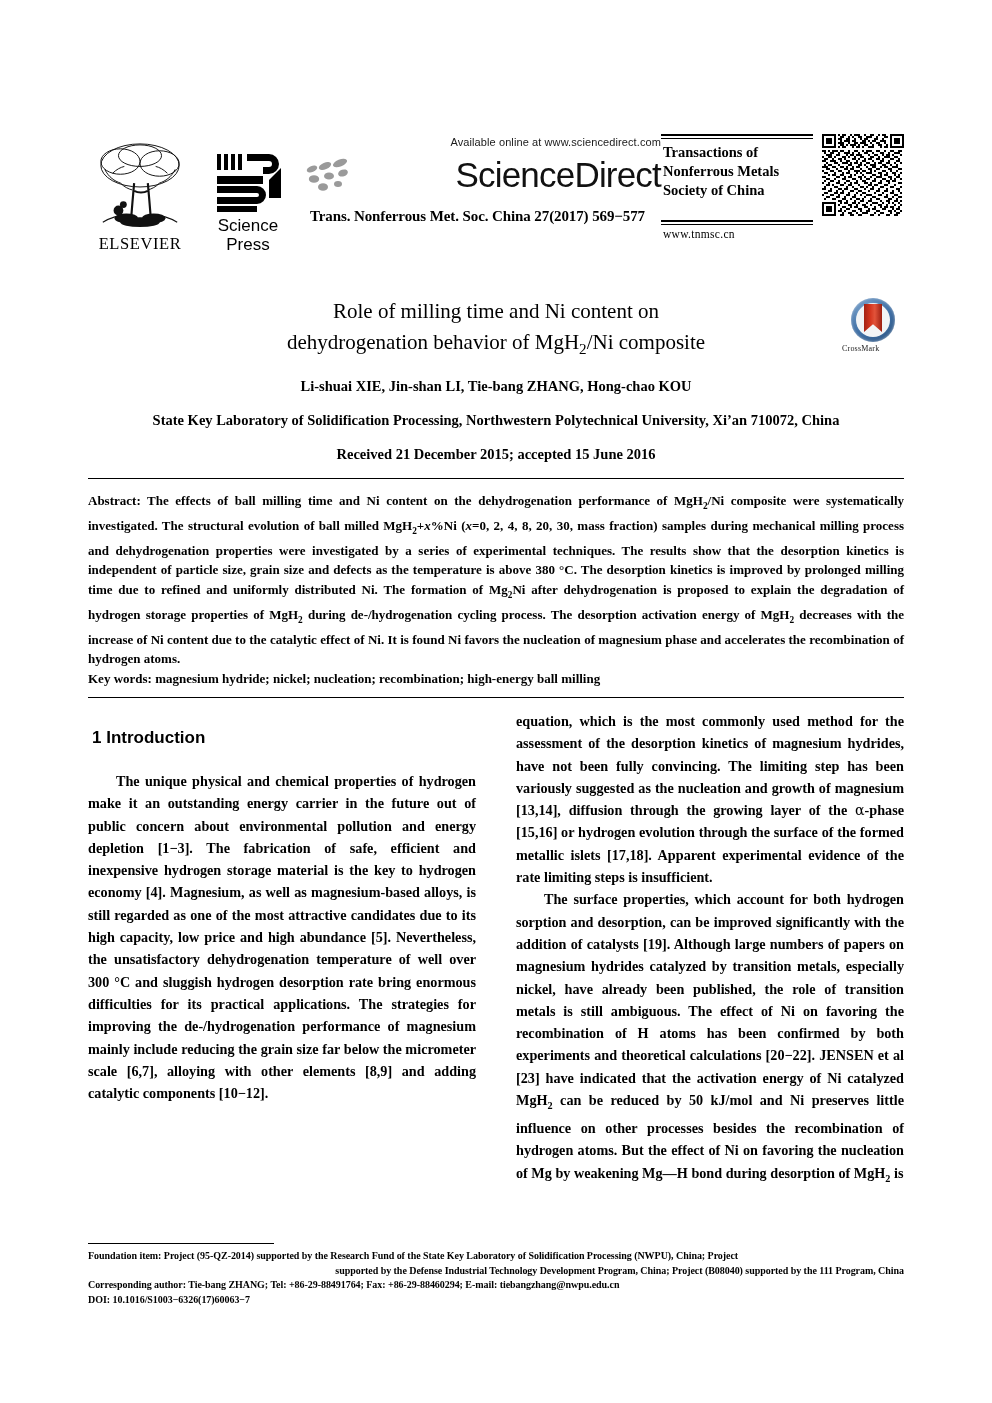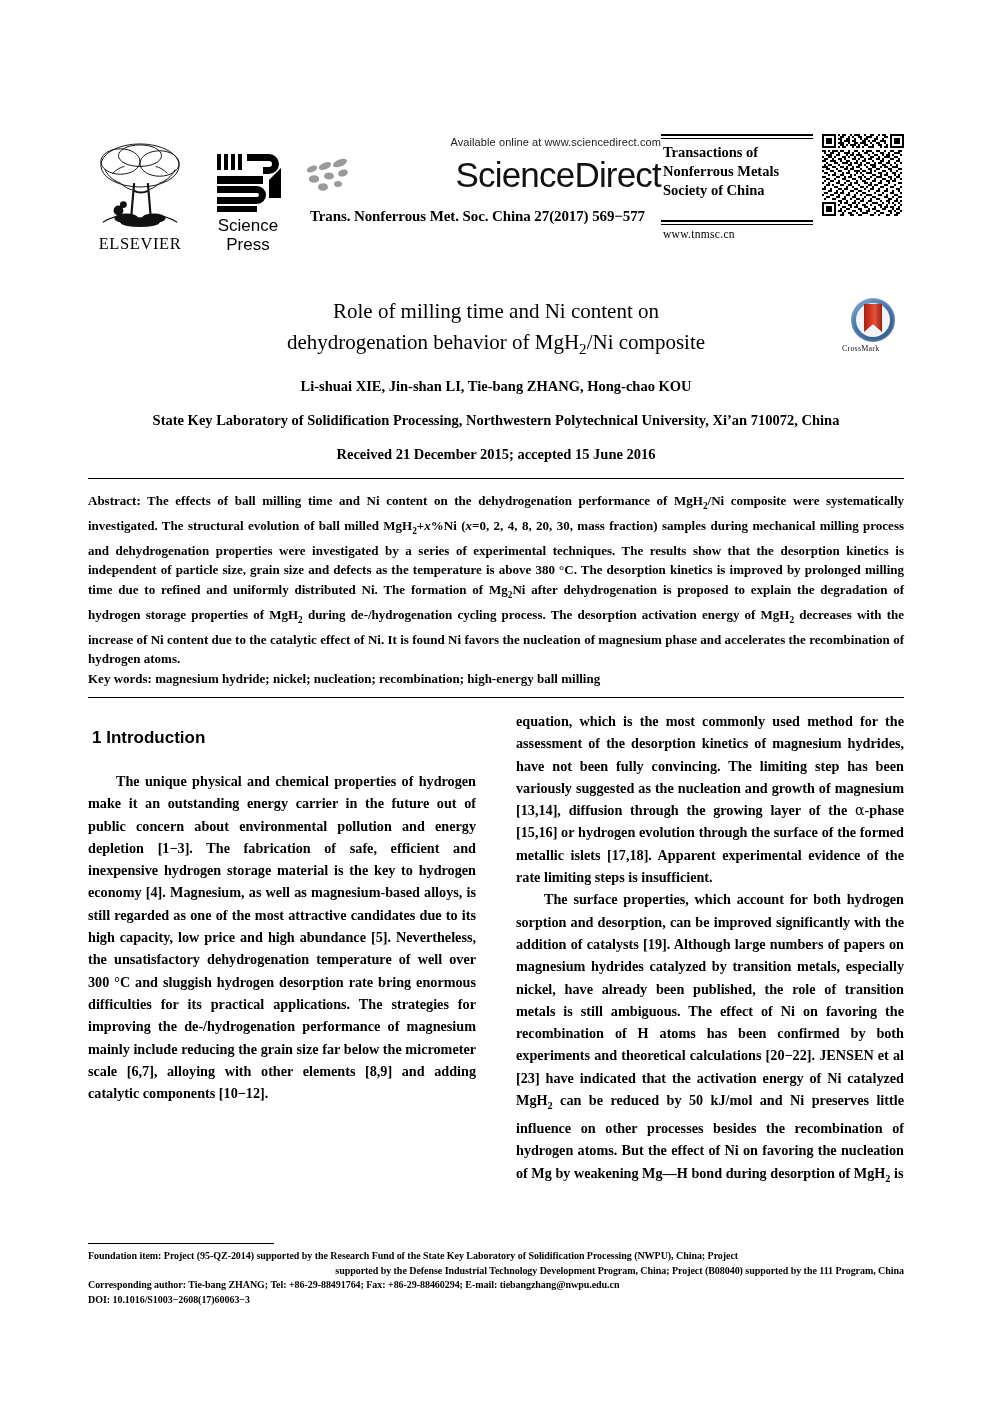--- a/index.html
+++ b/index.html
@@ -845,17 +845,17 @@
 
   <div class="footnote">
     <div class="fn-rule"></div>
     <p class="fn-line fn-found">
       <span class="lbl">Foundation item:</span><span> Project (95-QZ-2014) supported by the Research Fund of the State Key Laboratory of Solidification Processing (NWPU), China; Project</span><span class="cont2">supported by the Defense Industrial Technology Development Program, China; Project (B08040) supported by the 111 Program, China</span>
     </p>
     <p class="fn-line">
       <span class="lbl">Corresponding author:</span><span> Tie-bang ZHANG; Tel: +86-29-88491764; Fax: +86-29-88460294; E-mail: tiebangzhang@nwpu.edu.cn</span>
     </p>
     <p class="fn-line">
-      <span class="lbl">DOI:</span><span> 10.1016/S1003−2608(17)60063−3</span>
+      <span class="lbl">DOI:</span><span> 10.1016/S1003−6326(17)60063−7</span>
     </p>
   </div>
 
 </div>
 
 </body></html>

